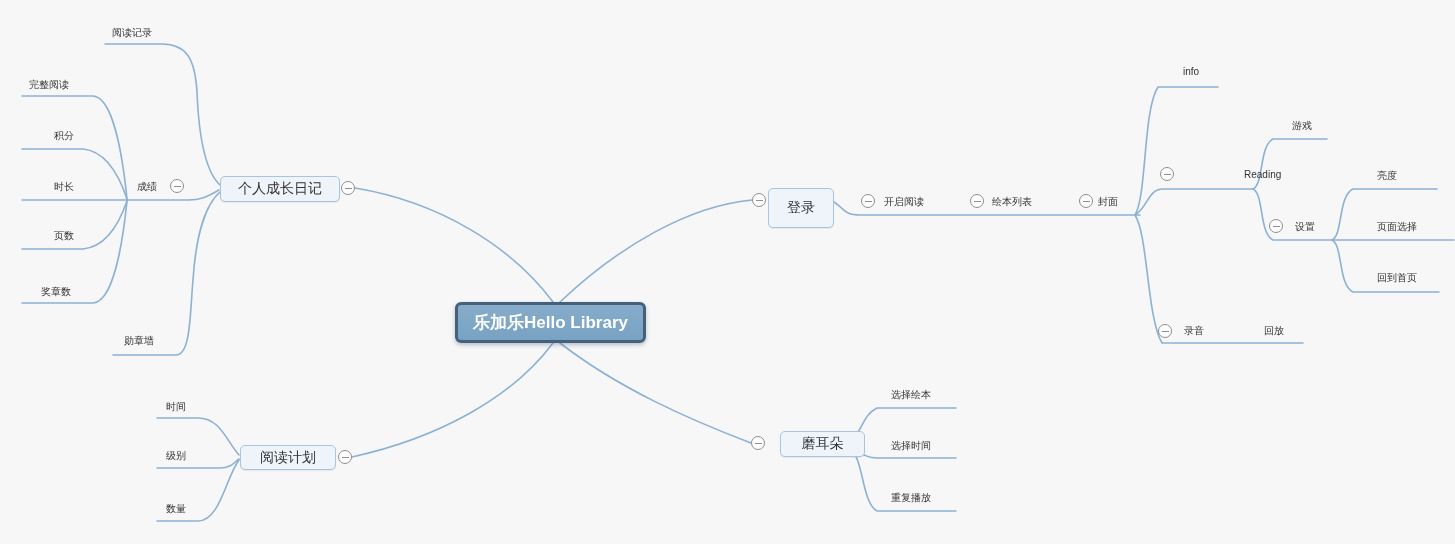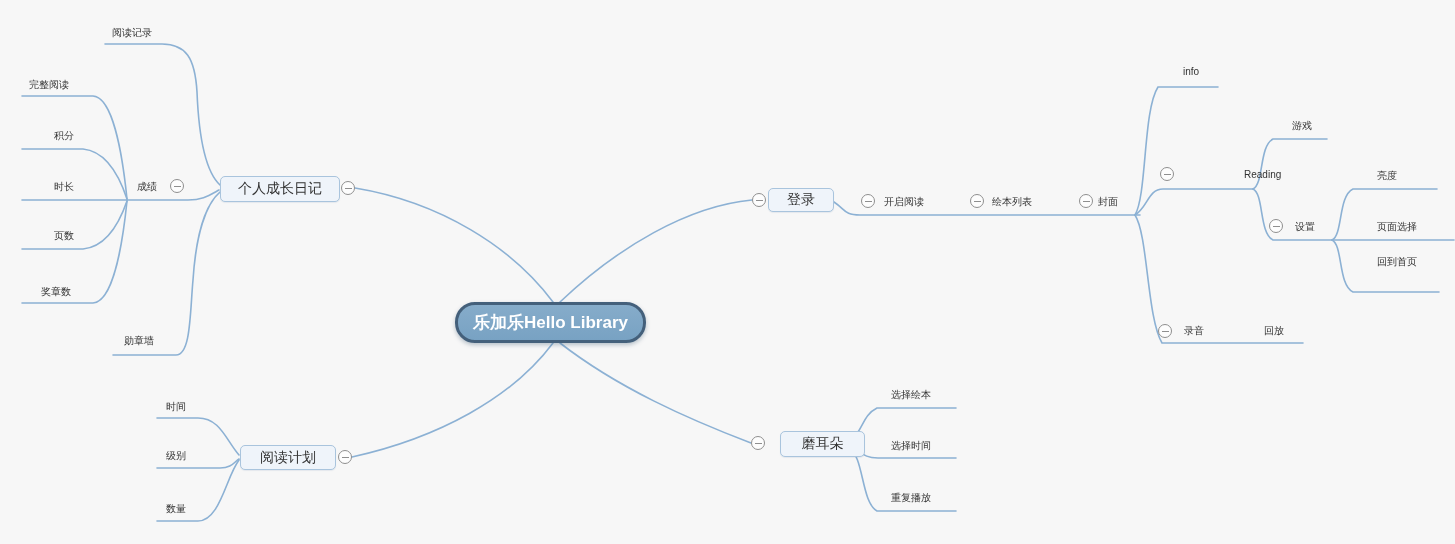--- a/index.html
+++ b/index.html
@@ -43,21 +43,21 @@
     font-size:14px;color:var(--text);
     white-space:nowrap;
     box-shadow:0 1px 1px rgba(120,150,180,0.15);
   }
   .central{
     position:absolute;
     left:455px;top:302px;width:191px;height:41px;
     box-sizing:border-box;
     border:3px solid var(--central-border);
     background:linear-gradient(180deg,#86acca 0%,#78a2c3 100%);
-    border-radius:20px;
+    border-radius:6px;
     display:flex;align-items:center;justify-content:center;
     color:#ffffff;font-size:17px;font-weight:bold;
     white-space:nowrap;
     box-shadow:0 2px 4px rgba(60,90,115,0.35);
   }
   .exp{
     position:absolute;
     width:14px;height:14px;
     box-sizing:border-box;
     border:1px solid var(--expander);
@@ -83,30 +83,30 @@
   .p-level{left:166px;top:448px;}
   .p-quantity{left:166px;top:501px;}
   .p-start-reading{left:884px;top:194px;}
   .p-book-list{left:992px;top:194px;}
   .p-cover{left:1098px;top:194px;}
   .p-info{left:1183px;top:64px;}
   .p-reading{left:1244px;top:167px;}
   .p-game{left:1292px;top:118px;}
   .p-brightness{left:1377px;top:168px;text-align:center;}
   .p-page-select{left:1377px;top:219px;}
-  .p-back-home{left:1377px;top:254px;}
+  .p-back-home{left:1377px;top:270px;}
   .p-recording{left:1184px;top:323px;}
   .p-playback{left:1264px;top:323px;}
   .p-select-book{left:891px;top:387px;}
   .p-select-time{left:891px;top:438px;}
   .p-repeat-play{left:891px;top:490px;}
   
   .b-diary{left:220px;top:176px;width:120px;height:26px;}
   .b-plan{left:240px;top:445px;width:96px;height:25px;}
-  .b-login{left:768px;top:188px;width:66px;height:24px;}
+  .b-login{left:768px;top:188px;width:66px;height:40px;}
   .b-moer{left:765px;top:431px;width:85px;height:26px;margin-left:15px;}
   
   .e-score{left:170px;top:179px;}
   .e-diary{left:341px;top:181px;}
   .e-plan{left:338px;top:450px;}
   .e-login{left:752px;top:193px;}
   .e-kaiqi{left:861px;top:194px;}
   .e-huiben{left:970px;top:194px;}
   .e-fengmian{left:1079px;top:194px;}
   .e-reading{left:1160px;top:167px;}

